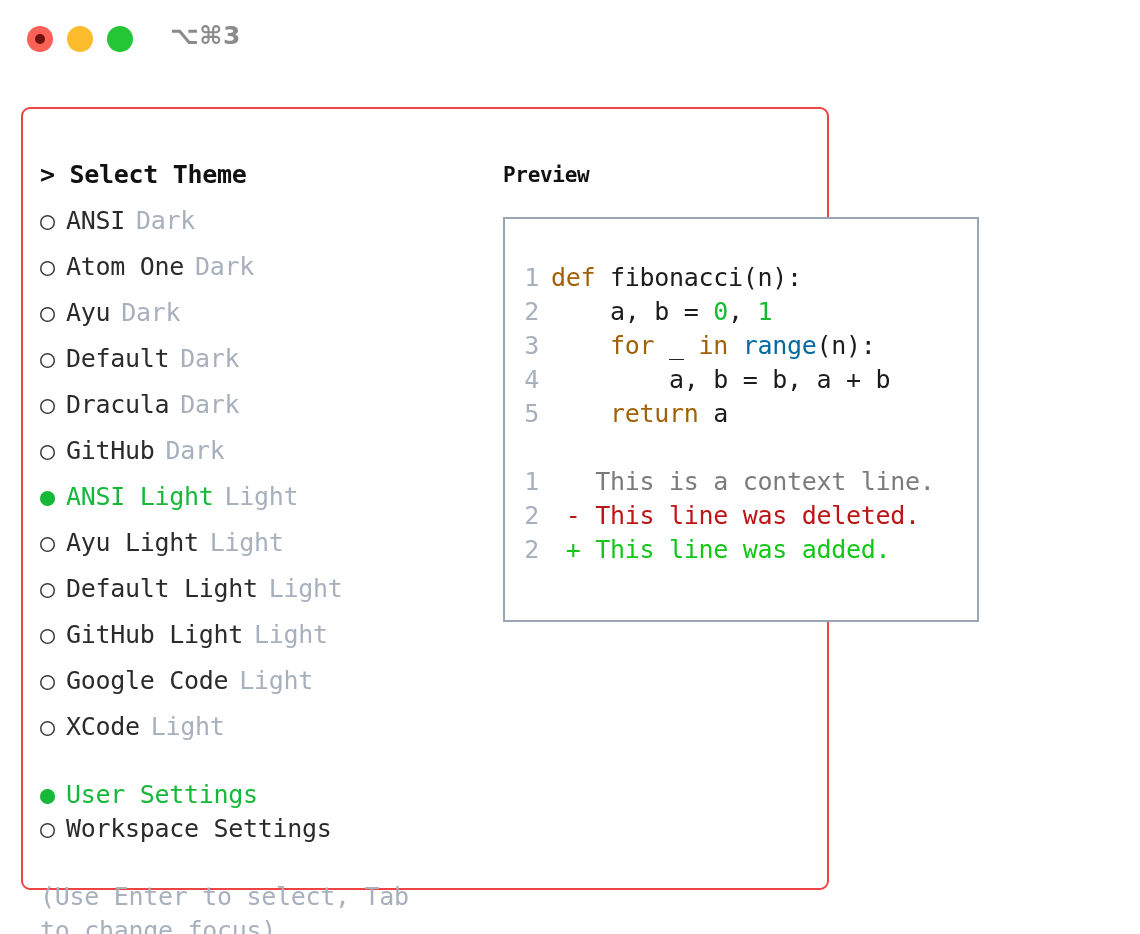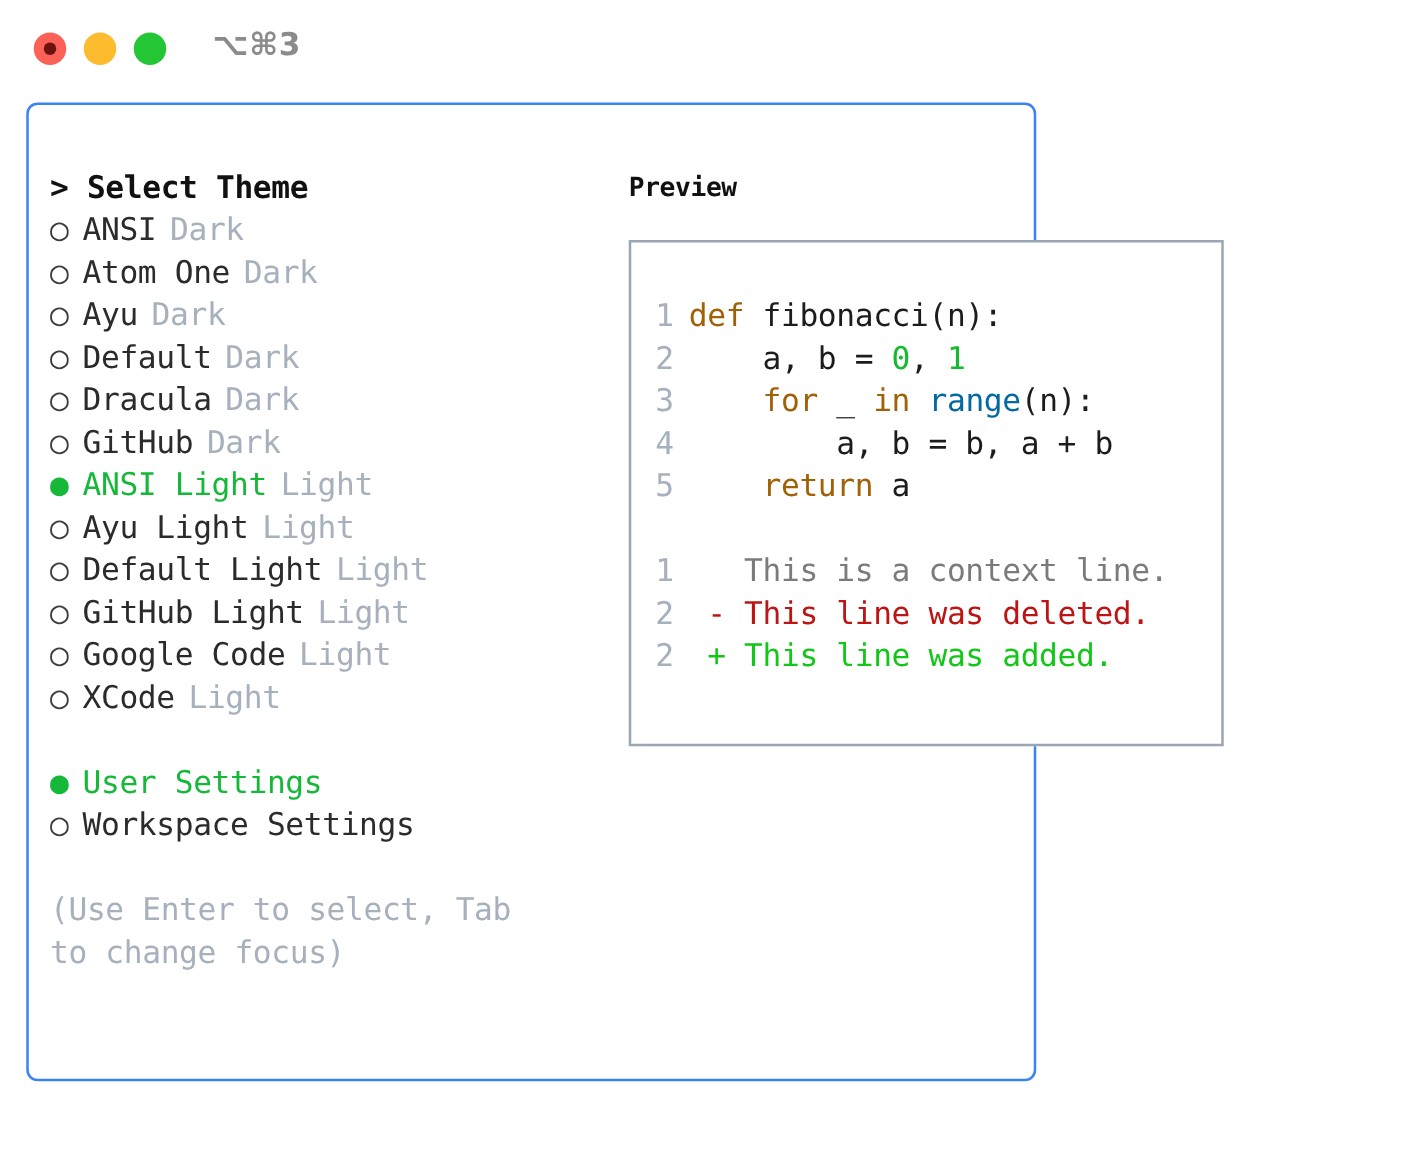--- a/index.html
+++ b/index.html
@@ -67,24 +67,24 @@
     font-weight: 700;
     color: #8b8b8b;
     letter-spacing: 0.5px;
     white-space: pre;
   }
 
   
   .panel {
     position: absolute;
     left: 21px;
-    top: 82px;
+    top: 107px;
     width: 808px;
     height: 783px;
-    border: 2px solid #3b82f6;
+    border: 2px solid #ef4444;
     border-radius: 9px;
     box-sizing: border-box;
     background: #ffffff;
   }
 
   .panel-inner {
     position: absolute;
     left: 0; top: 0;
     width: 100%;
     height: 100%;
@@ -119,20 +119,21 @@
     flex: none;
     color: #3d3d3d;
     font-size: 25px;
   }
   .bullet.on { color: #16b83a; }
   .opt-name { color: #2b2b2b; }
   .opt-row.selected .opt-name { color: #16b83a; }
   .opt-tag {
     color: #a7b0bd;
     padding-left: 11px;
+    margin-top: 12px;
   }
 
   .spacer-sm { height: 34px; }
 
   .apply-header {
     font-size: 25px;
     color: #2b2b2b;
     line-height: 34px;
     padding-left: 26px;
     white-space: pre;

